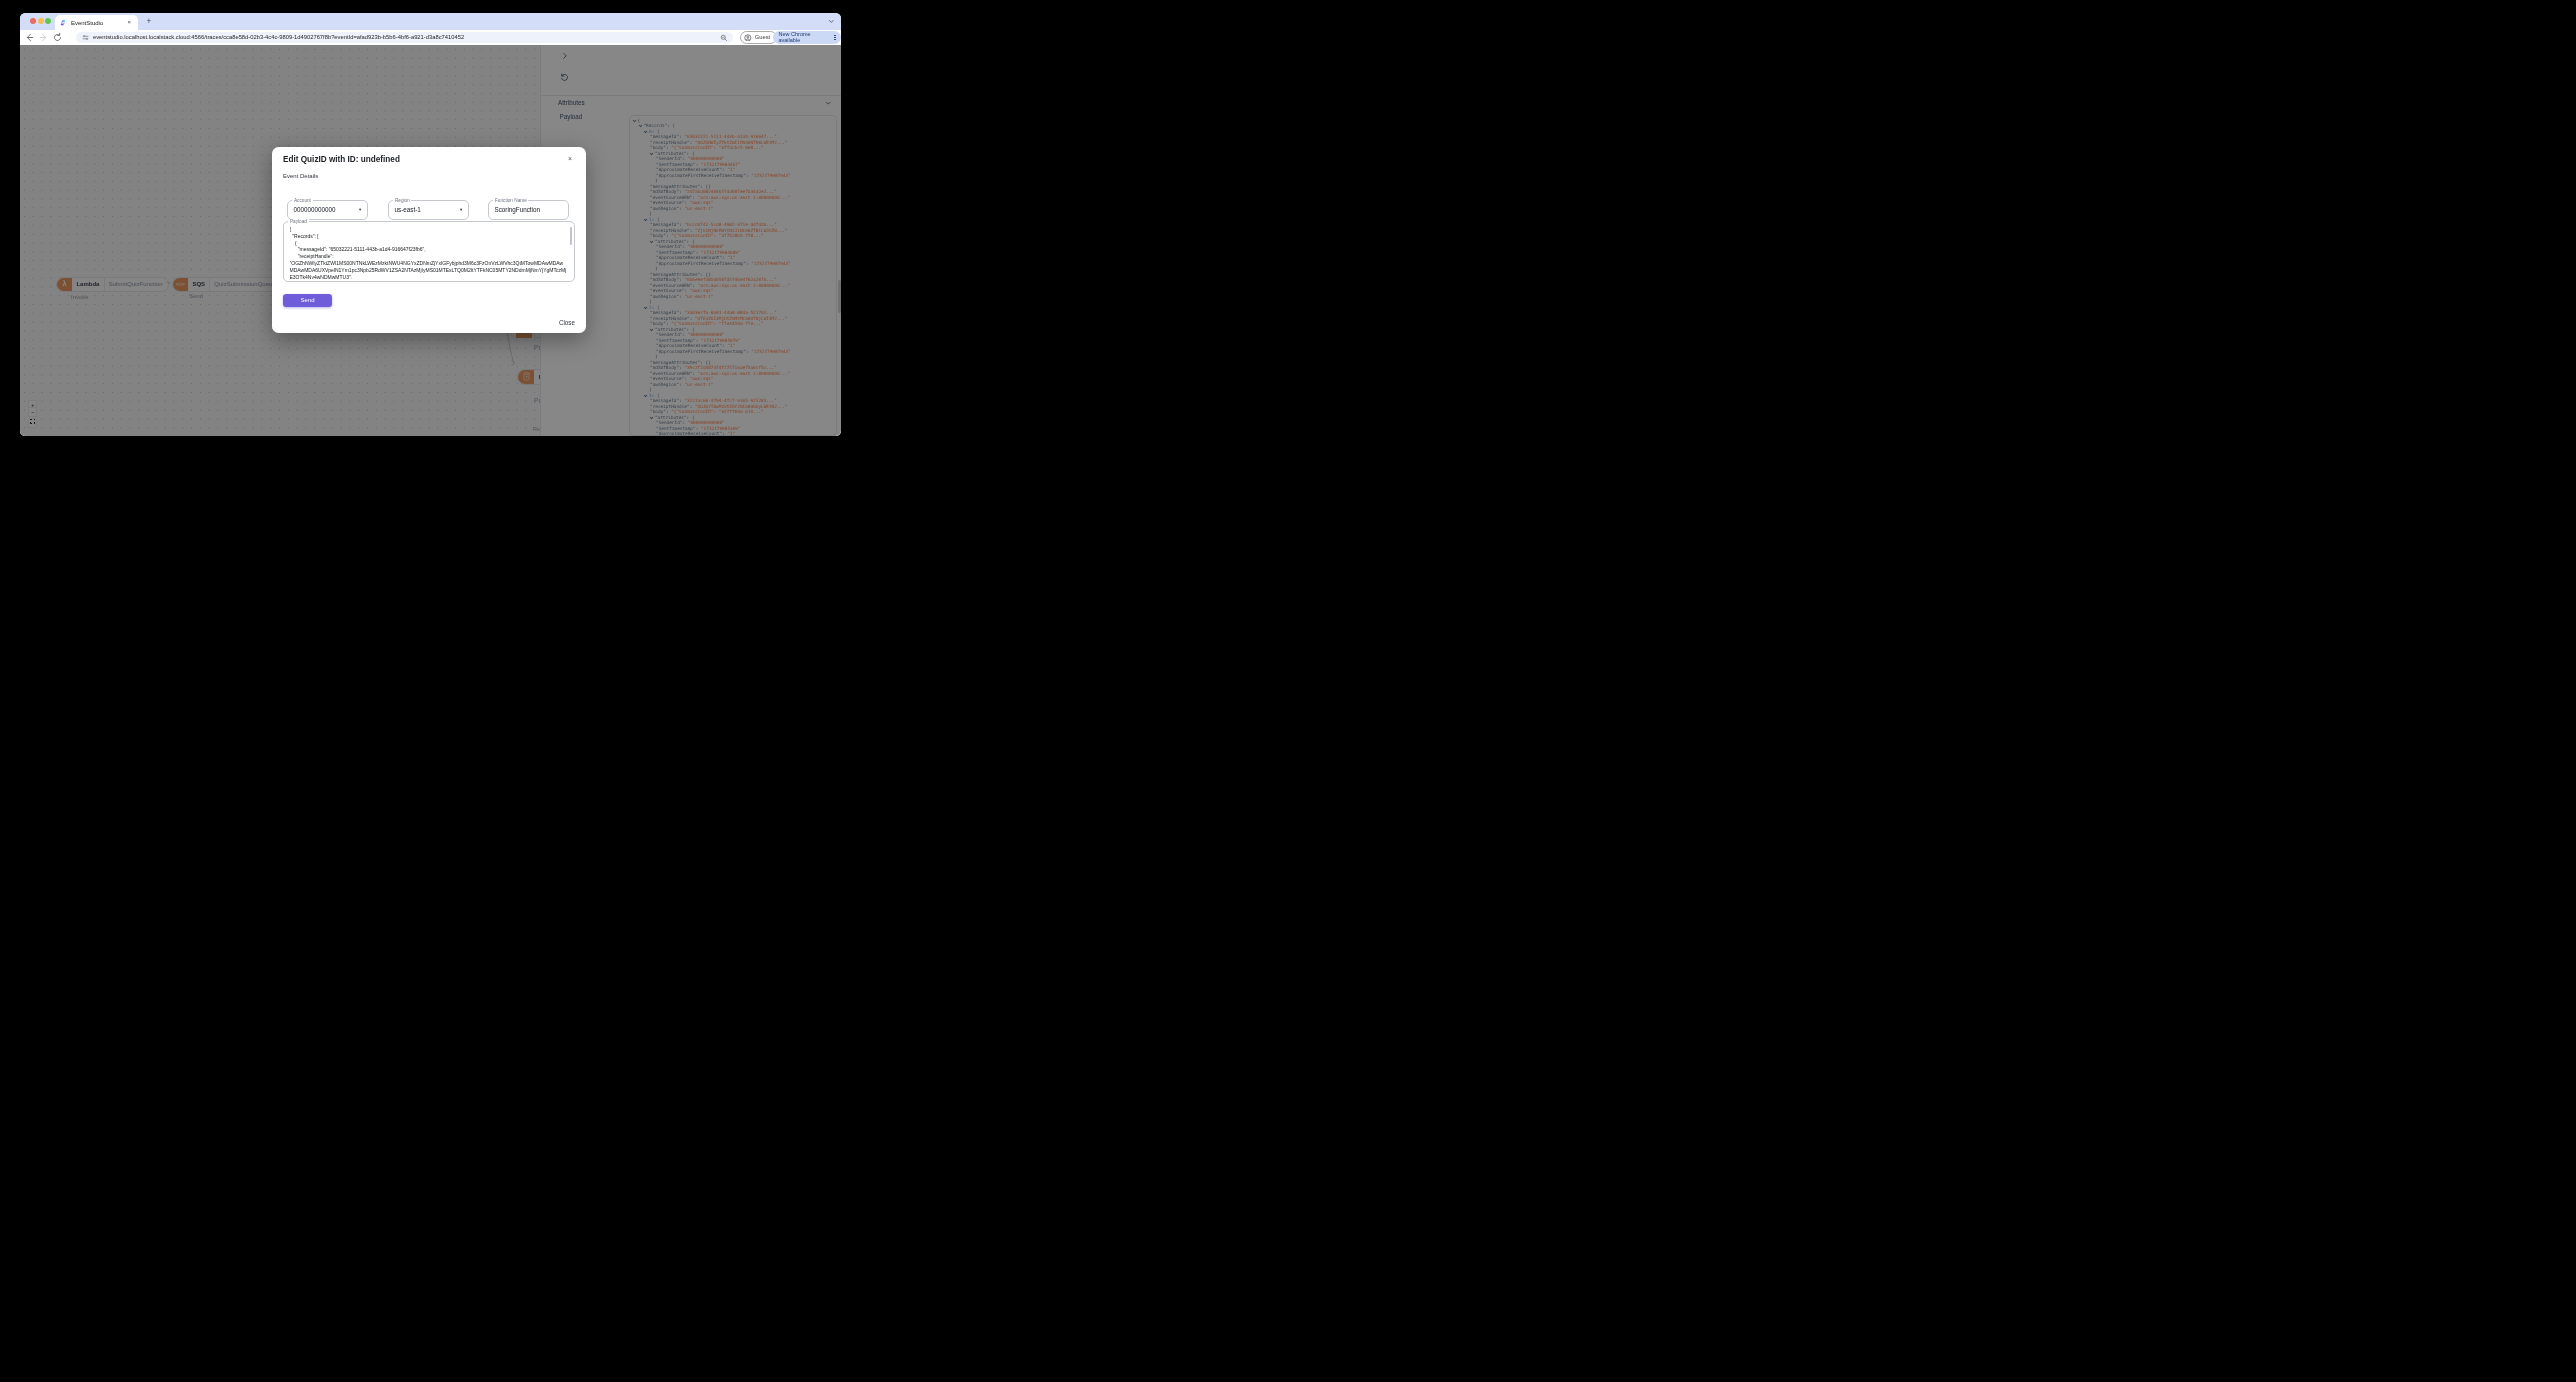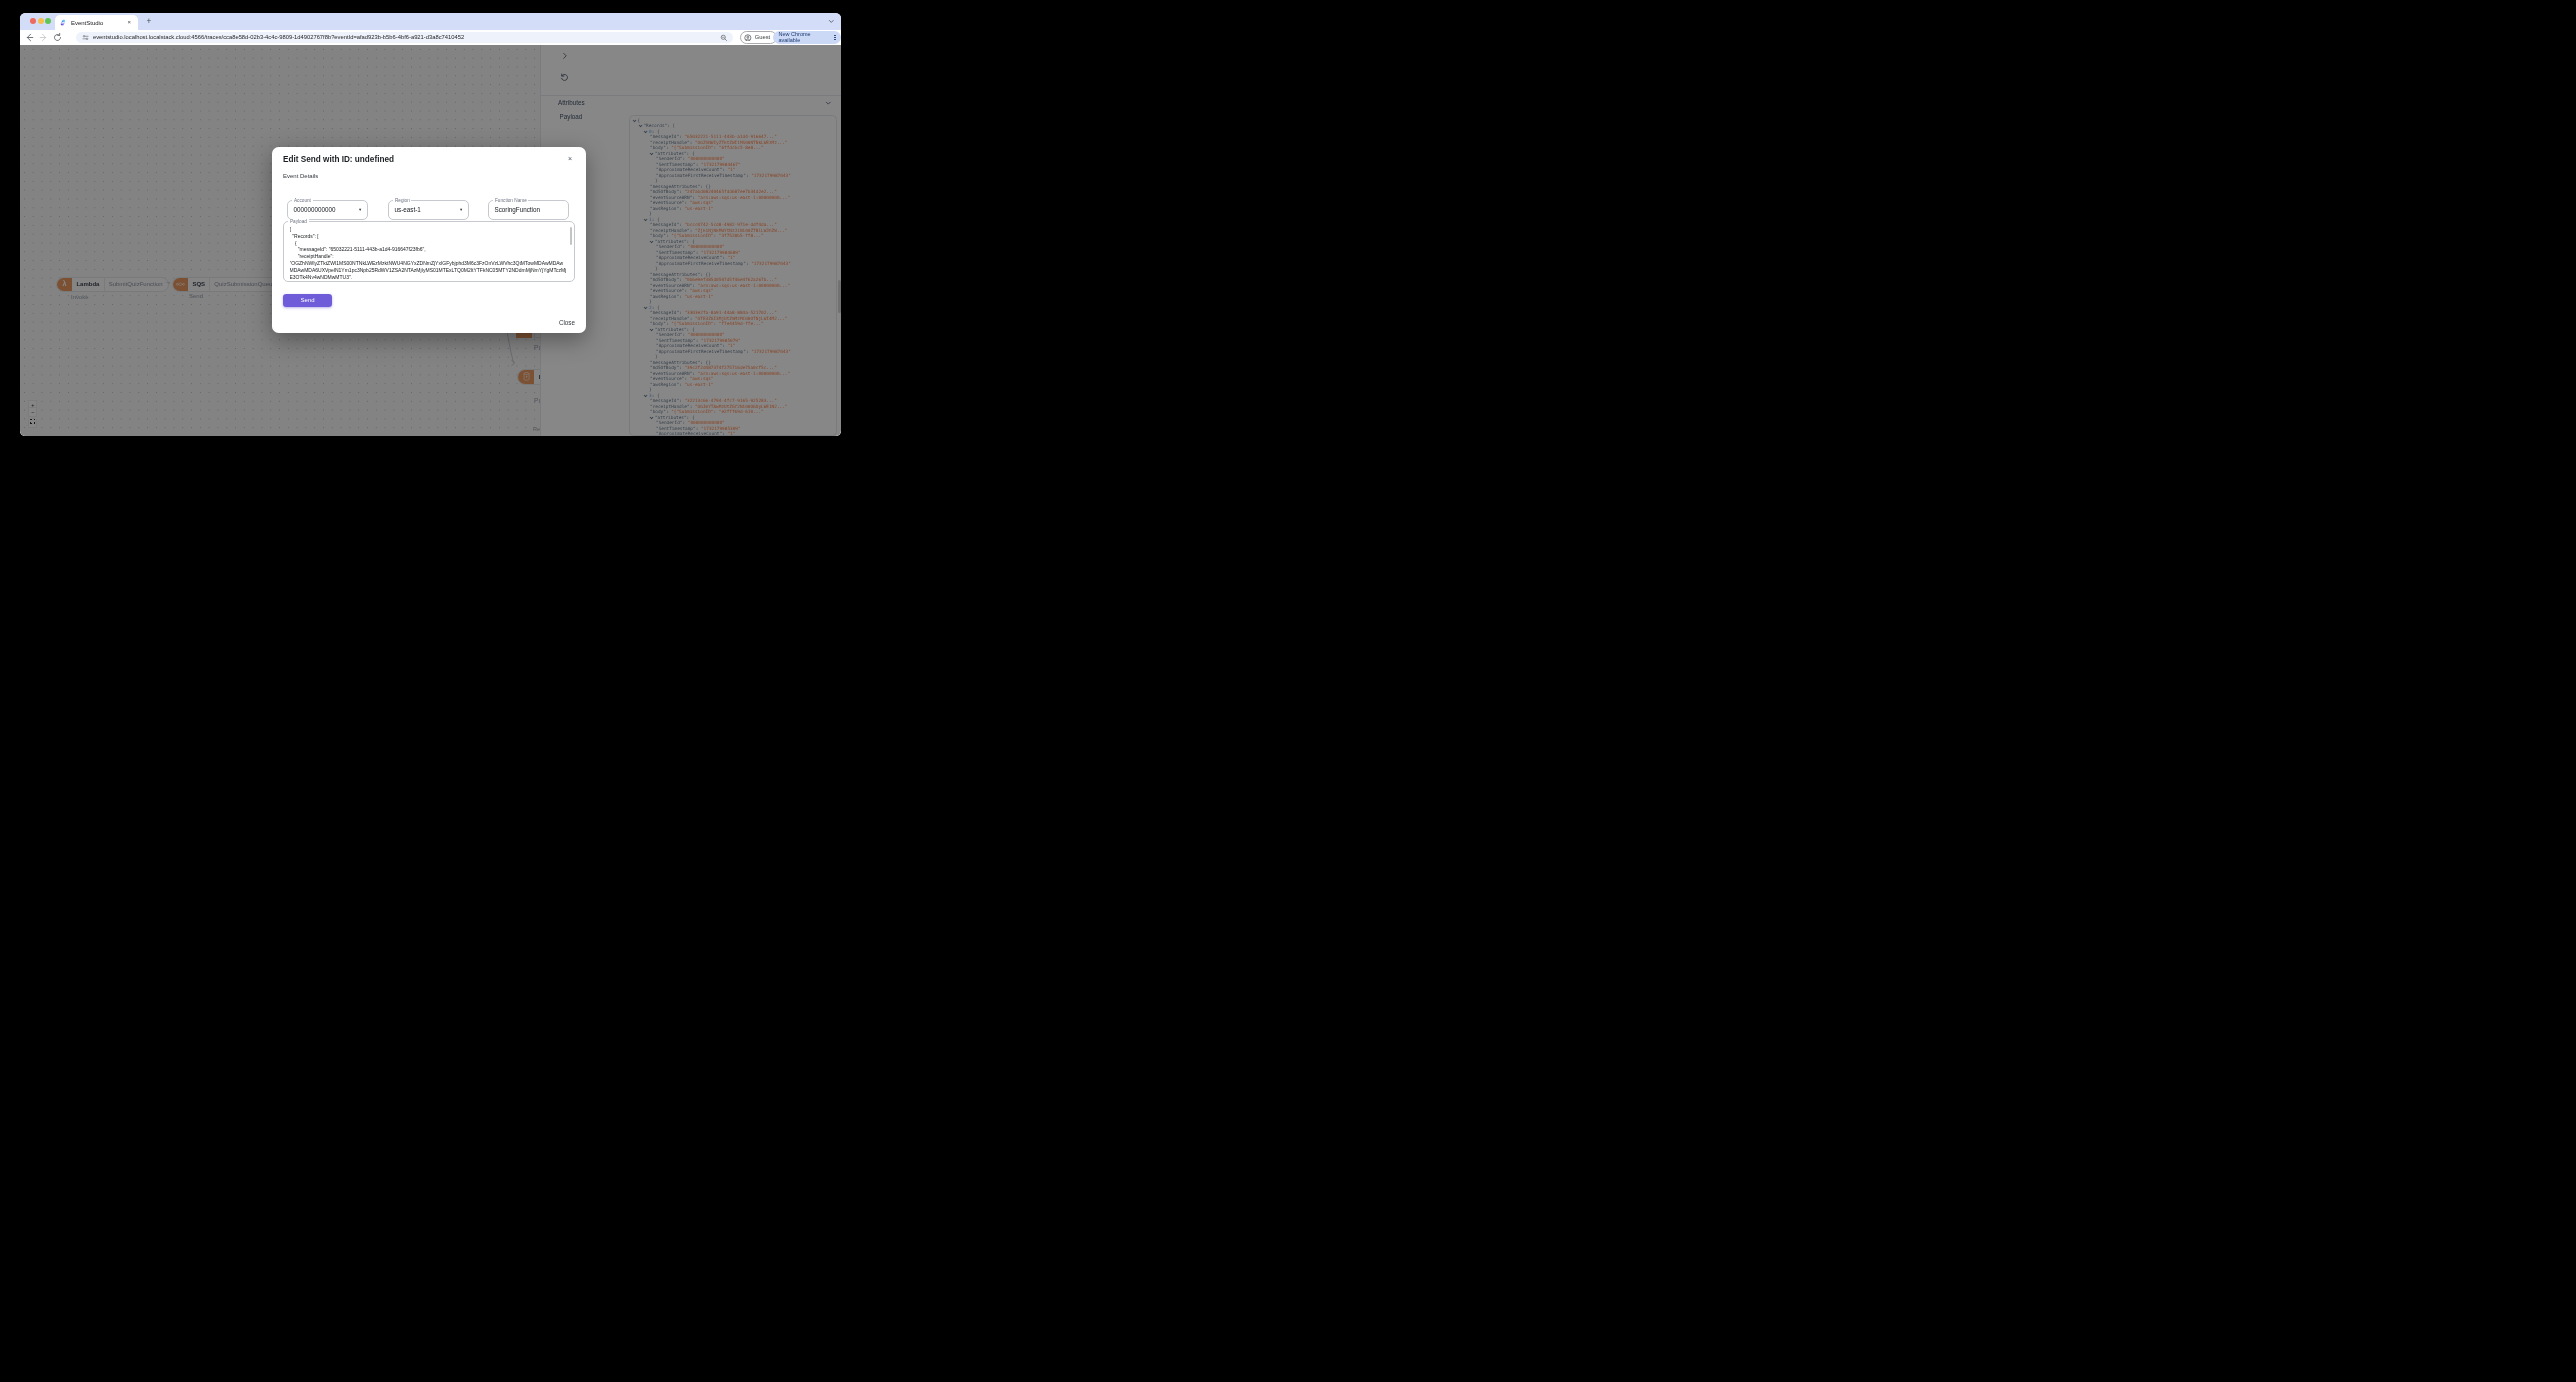--- a/index.html
+++ b/index.html
@@ -314,21 +314,21 @@
           <div class="tl" style="padding-left: 26px;"><span class="key">"ApproximateReceiveCount"</span><span class="pun">: </span><span class="val">"1"</span></div>
         </div>
     </div>
 
     <div class="scroll-thumb" style="left:818px;top:235px;width:2.7px;height:33px"></div>
   </div>
 
   <div class="backdrop"></div>
 
   <div class="modal">
-    <div class="modal-title">Edit Send with ID: undefined</div>
+    <div class="modal-title">Edit QuizID with ID: undefined</div>
     <div class="modal-x">×</div>
     <div class="modal-sub">Event Details</div>
 
     <div class="field" style="left:15px;top:53px;width:81px">
       <span class="field-label">Account</span>
       <span class="field-value">000000000000</span>
       <span class="field-caret">▼</span>
     </div>
     <div class="field" style="left:116px;top:53px;width:81px">
       <span class="field-label">Region</span>

